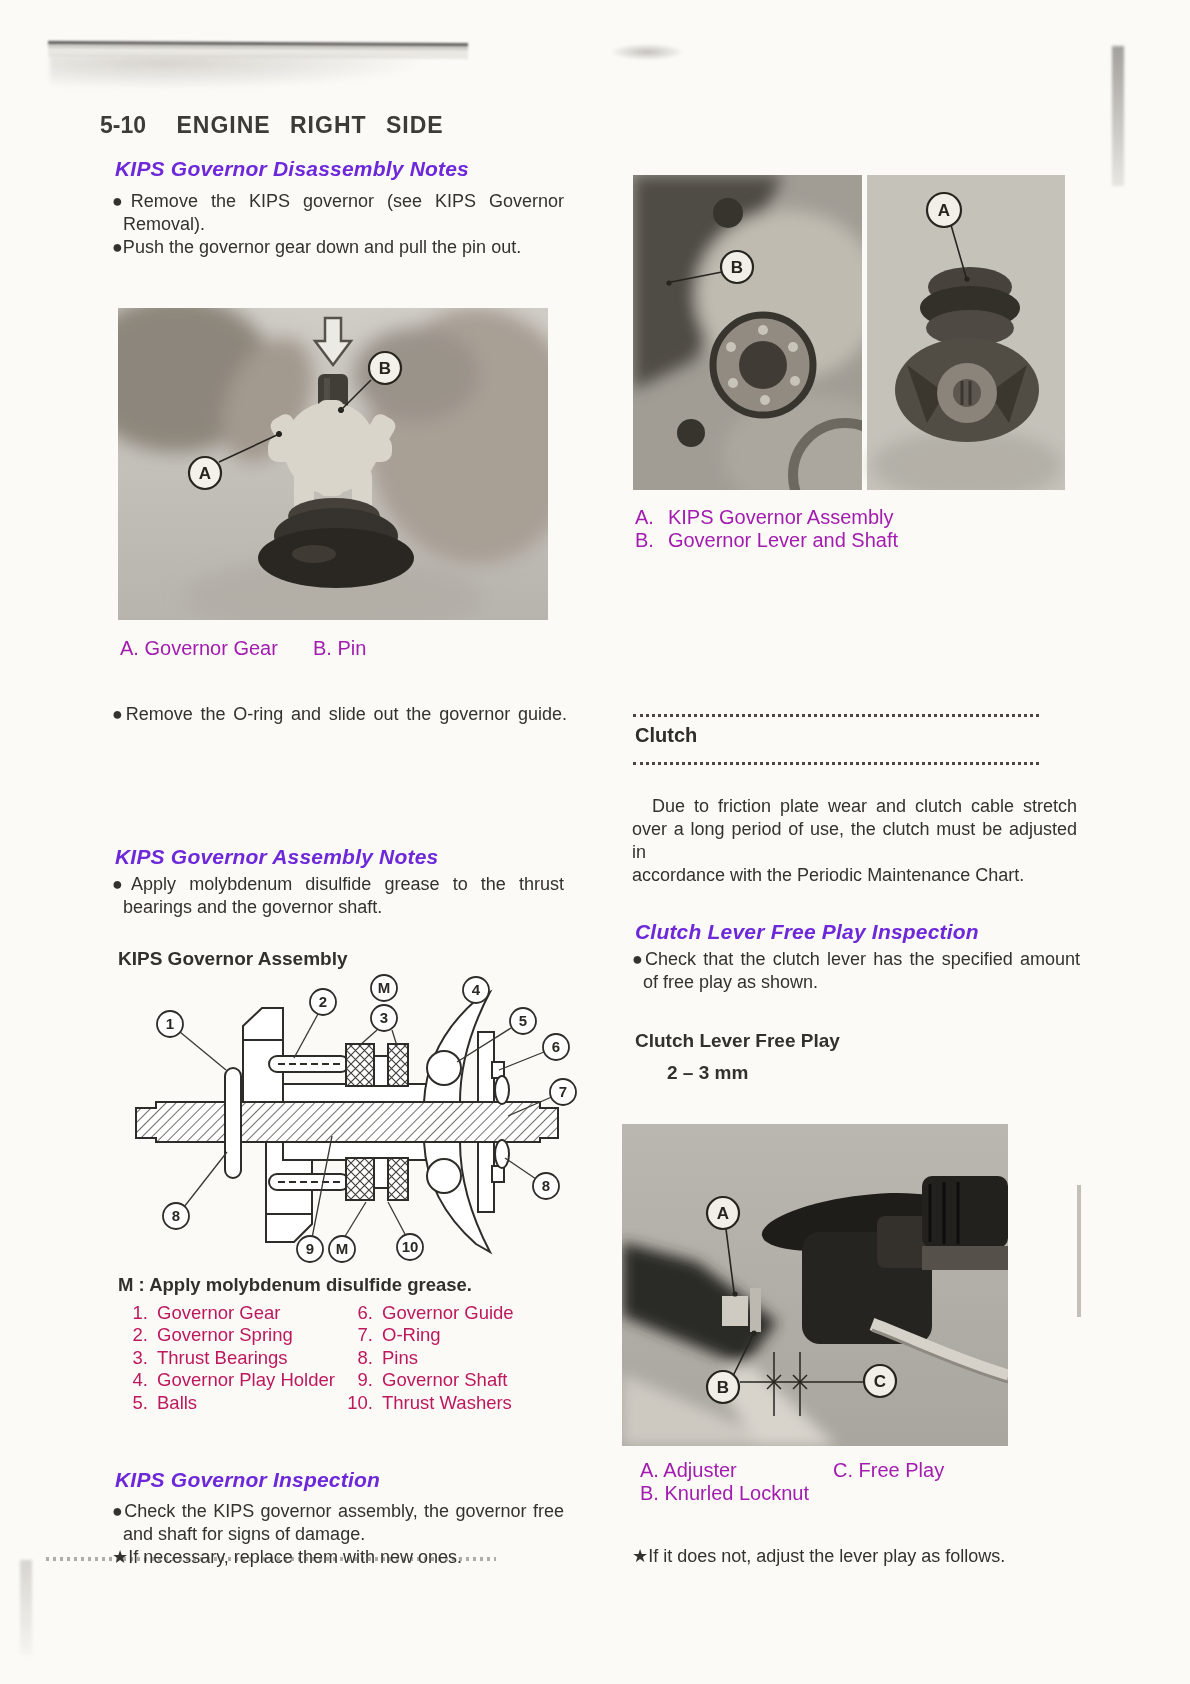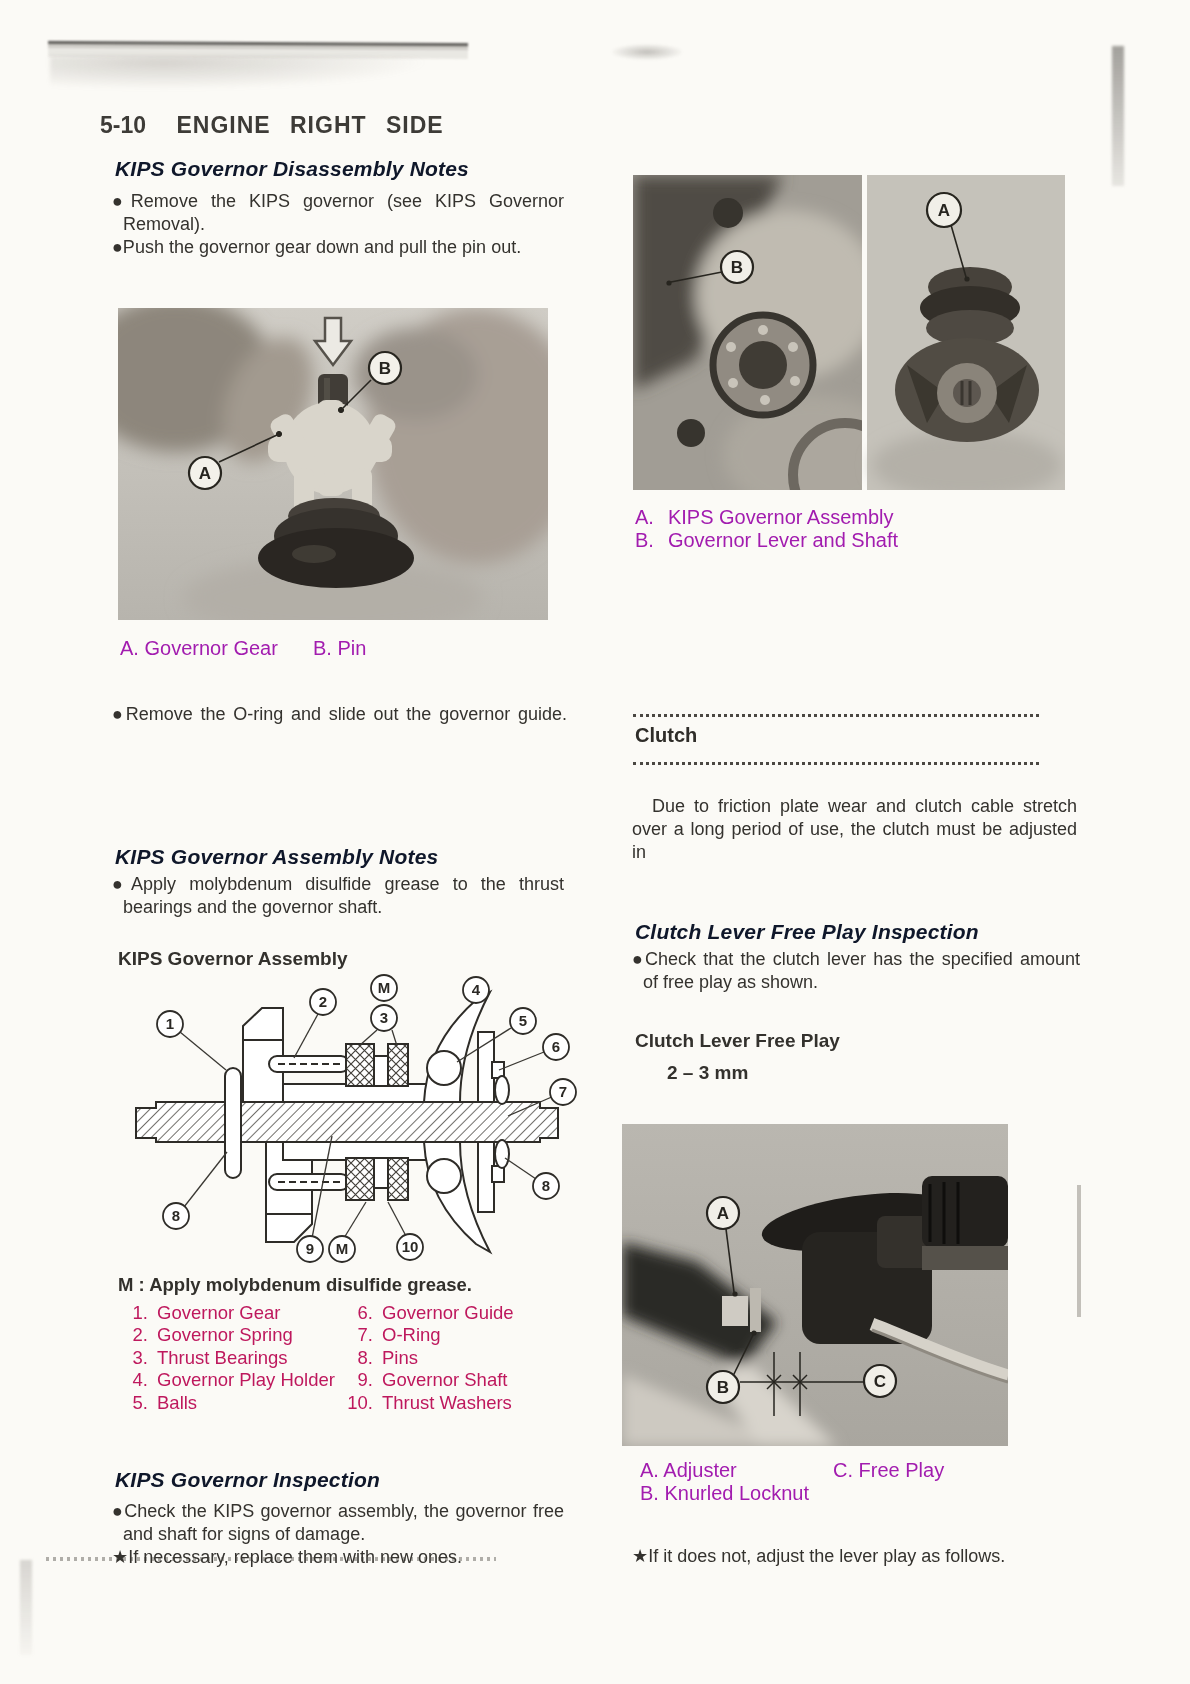--- a/index.html
+++ b/index.html
@@ -2,21 +2,21 @@
 <html><head>
 <meta charset="utf-8">
 <style>
   html,body{margin:0;padding:0;}
   body{
     width:1190px;height:1684px;position:relative;overflow:hidden;
     background:#fbfaf6;color:#312f2b;
     font-family:"Liberation Sans", sans-serif;
   }
   .abs{position:absolute;}
-  .ital-head{font-style:italic;font-weight:bold;font-size:21px;color:#0f172a;letter-spacing:.2px;}
+  .ital-head{font-style:italic;font-weight:bold;font-size:21px;color:#6d28d9;letter-spacing:.2px;}
   .body-txt{font-size:18px;line-height:23px;color:#34322e;}
   .jline{text-align:justify;text-align-last:justify;}
   .cont{padding-left:11px;}
   .cap{font-size:20px;color:#a21caf;}
   .blabel{font-weight:bold;font-size:19px;color:#33312d;}
   .parts-row{font-size:18.5px;line-height:22.4px;color:#be185d;white-space:nowrap;}
   .parts-row .num{display:inline-block;width:30px;text-align:right;margin-right:9px;}
   .dotrule{border-top:3px dotted #4a4742;height:0;}
   .smudge{position:absolute;pointer-events:none;}
   .capk{display:inline-block;margin-right:14px;}
@@ -339,20 +339,21 @@
   </div>
 </div>
 
 <div class="abs dotrule" style="left:633px;top:714px;width:406px;"></div>
 <div class="abs" style="left:635px;top:724px;font-size:20px;font-weight:bold;color:#2f2d29;">Clutch</div>
 <div class="abs dotrule" style="left:633px;top:762px;width:406px;"></div>
 
 <div class="abs body-txt" style="left:632px;top:795px;width:445px;">
   <div class="jline" style="text-indent:20px;">Due to friction plate wear and clutch cable stretch</div>
   <div class="jline">over a long period of use, the clutch must be adjusted in</div>
+  <div>accordance with the Periodic Maintenance Chart.</div>
 </div>
 
 <div class="abs ital-head" style="left:635px;top:920px;">Clutch Lever Free Play Inspection</div>
 
 <div class="abs body-txt" style="left:632px;top:948px;width:448px;">
   <div class="jline">●Check that the clutch lever has the specified amount</div>
   <div class="cont">of free play as shown.</div>
 </div>
 
 <div class="abs blabel" style="left:635px;top:1030px;">Clutch Lever Free Play</div>

